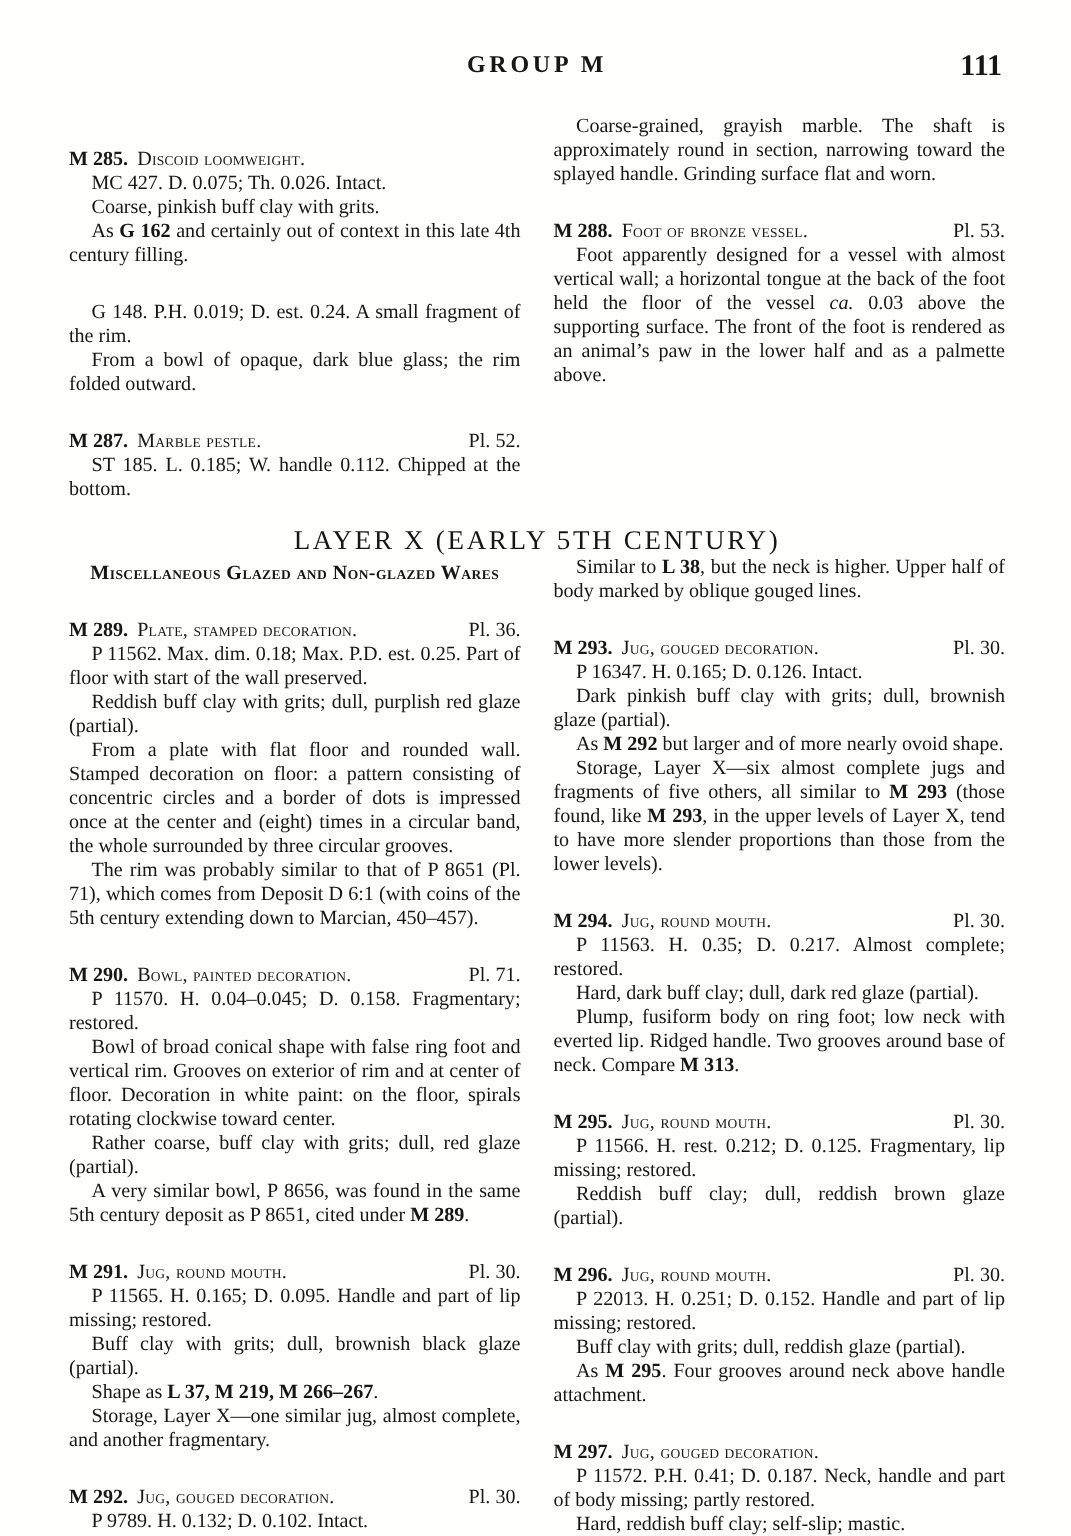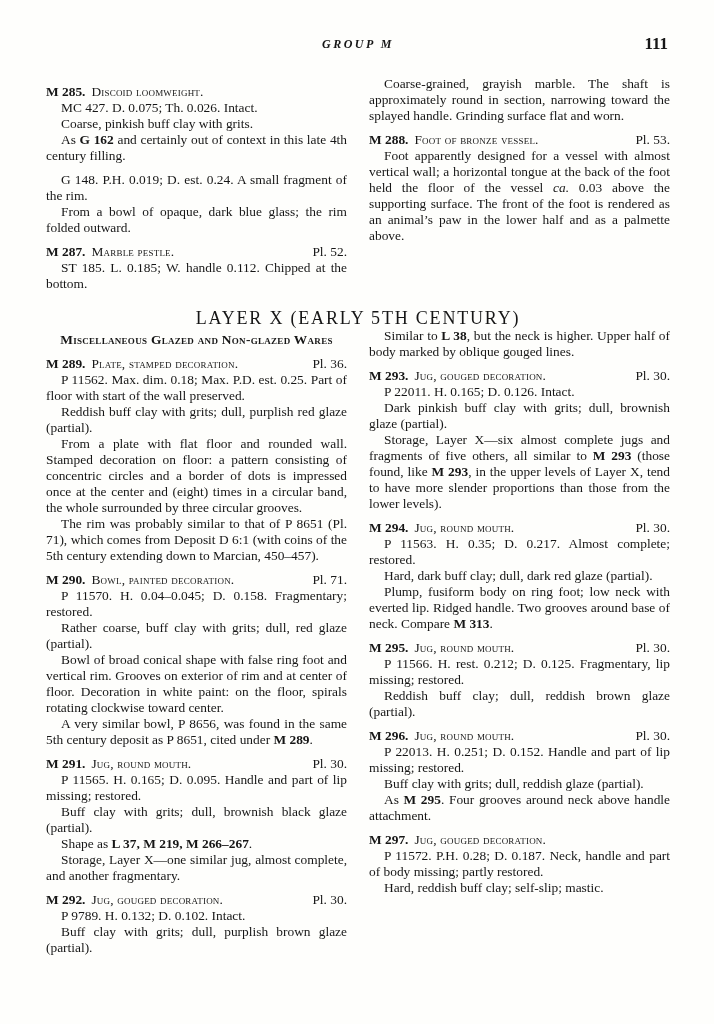--- a/index.html
+++ b/index.html
@@ -21,42 +21,41 @@
     padding: 36px 44px 0 46px;
     overflow: hidden;
   }
   .pheader {
     position: relative;
     text-align: center;
     margin-bottom: 20px;
     height: 20px;
   }
   .ptitle {
-    font-size: 12px;
+    font-size: 16px;
     letter-spacing: 2.5px;
     font-weight: bold;
     display: inline-block;
-    font-style: italic;
   }
   .pnum {
     position: absolute;
     right: 2px;
     top: 0;
-    font-size: 17px;
+    font-size: 20px;
     font-weight: bold;
   }
   .cols {
     display: flex;
     gap: 22px;
   }
   .col {
     flex: 1 1 0;
     min-width: 0;
   }
-  .entry { margin-top: 8px; }
+  .entry { margin-top: 22px; }
   .ehead {
     display: flex;
     align-items: baseline;
   }
   .eid {
     font-weight: bold;
     margin-right: 6px;
     white-space: nowrap;
   }
   .etitle {
@@ -154,22 +153,22 @@
           <p class="par"><span>From a plate with flat floor and rounded wall. Stamped decoration on floor: a pattern consisting of concentric circles and a border of dots is impressed once at the center and (eight) times in a circular band, the whole surrounded by three circular grooves.</span></p>
           <p class="par"><span>The rim was probably similar to that of P 8651 (Pl. 71), which comes from Deposit D 6:1 (with coins of the 5th century extending down to Marcian, 450–457).</span></p>
         </div>
         <div class="entry">
           <div class="ehead">
             <span class="eid">M 290.</span>
             <span class="etitle">Bowl, painted decoration.</span>
             <span class="eplate">Pl. 71.</span>
           </div>
           <p class="par"><span>P 11570. H. 0.04–0.045; D. 0.158. Fragmentary; restored.</span></p>
+          <p class="par"><span>Bowl of broad conical shape with false ring foot and vertical rim. Grooves on exterior of rim and at center of floor. Decoration in white paint: on the floor, spirals rotating clockwise toward center.</span></p>
           <p class="par"><span>Rather coarse, buff clay with grits; dull, red glaze (partial).</span></p>
-          <p class="par"><span>Bowl of broad conical shape with false ring foot and vertical rim. Grooves on exterior of rim and at center of floor. Decoration in white paint: on the floor, spirals rotating clockwise toward center.</span></p>
           <p class="par"><span>A very similar bowl, P 8656, was found in the same 5th century deposit as P 8651, cited under </span><b>M 289</b><span>.</span></p>
         </div>
         <div class="entry">
           <div class="ehead">
             <span class="eid">M 291.</span>
             <span class="etitle">Jug, round mouth.</span>
             <span class="eplate">Pl. 30.</span>
           </div>
           <p class="par"><span>P 11565. H. 0.165; D. 0.095. Handle and part of lip missing; restored.</span></p>
           <p class="par"><span>Buff clay with grits; dull, brownish black glaze (partial).</span></p>
@@ -187,22 +186,23 @@
         </div>
       </div>
     <div class="col">
         <p class="par cont"><span>Similar to </span><b>L 38</b><span>, but the neck is higher. Upper half of body marked by oblique gouged lines.</span></p>
         <div class="entry">
           <div class="ehead">
             <span class="eid">M 293.</span>
             <span class="etitle">Jug, gouged decoration.</span>
             <span class="eplate">Pl. 30.</span>
           </div>
-          <p class="par"><span>P 22011. H. 0.165; D. 0.126. Intact.</span></p>
+          <p class="par"><span>P 16347. H. 0.165; D. 0.126. Intact.</span></p>
           <p class="par"><span>Dark pinkish buff clay with grits; dull, brownish glaze (partial).</span></p>
+          <p class="par"><span>As </span><b>M 292</b><span> but larger and of more nearly ovoid shape.</span></p>
           <p class="par"><span>Storage, Layer X—six almost complete jugs and fragments of five others, all similar to </span><b>M 293</b><span> (those found, like </span><b>M 293</b><span>, in the upper levels of Layer X, tend to have more slender proportions than those from the lower levels).</span></p>
         </div>
         <div class="entry">
           <div class="ehead">
             <span class="eid">M 294.</span>
             <span class="etitle">Jug, round mouth.</span>
             <span class="eplate">Pl. 30.</span>
           </div>
           <p class="par"><span>P 11563. H. 0.35; D. 0.217. Almost complete; restored.</span></p>
           <p class="par"><span>Hard, dark buff clay; dull, dark red glaze (partial).</span></p>
@@ -225,19 +225,19 @@
           </div>
           <p class="par"><span>P 22013. H. 0.251; D. 0.152. Handle and part of lip missing; restored.</span></p>
           <p class="par"><span>Buff clay with grits; dull, reddish glaze (partial).</span></p>
           <p class="par"><span>As </span><b>M 295</b><span>. Four grooves around neck above handle attachment.</span></p>
         </div>
         <div class="entry">
           <div class="ehead">
             <span class="eid">M 297.</span>
             <span class="etitle">Jug, gouged decoration.</span>
           </div>
-          <p class="par"><span>P 11572. P.H. 0.28; D. 0.187. Neck, handle and part of body missing; partly restored.</span></p>
+          <p class="par"><span>P 11572. P.H. 0.41; D. 0.187. Neck, handle and part of body missing; partly restored.</span></p>
           <p class="par"><span>Hard, reddish buff clay; self-slip; mastic.</span></p>
         </div>
       </div>
   </div>
 
 </div>
 
 </body></html>

